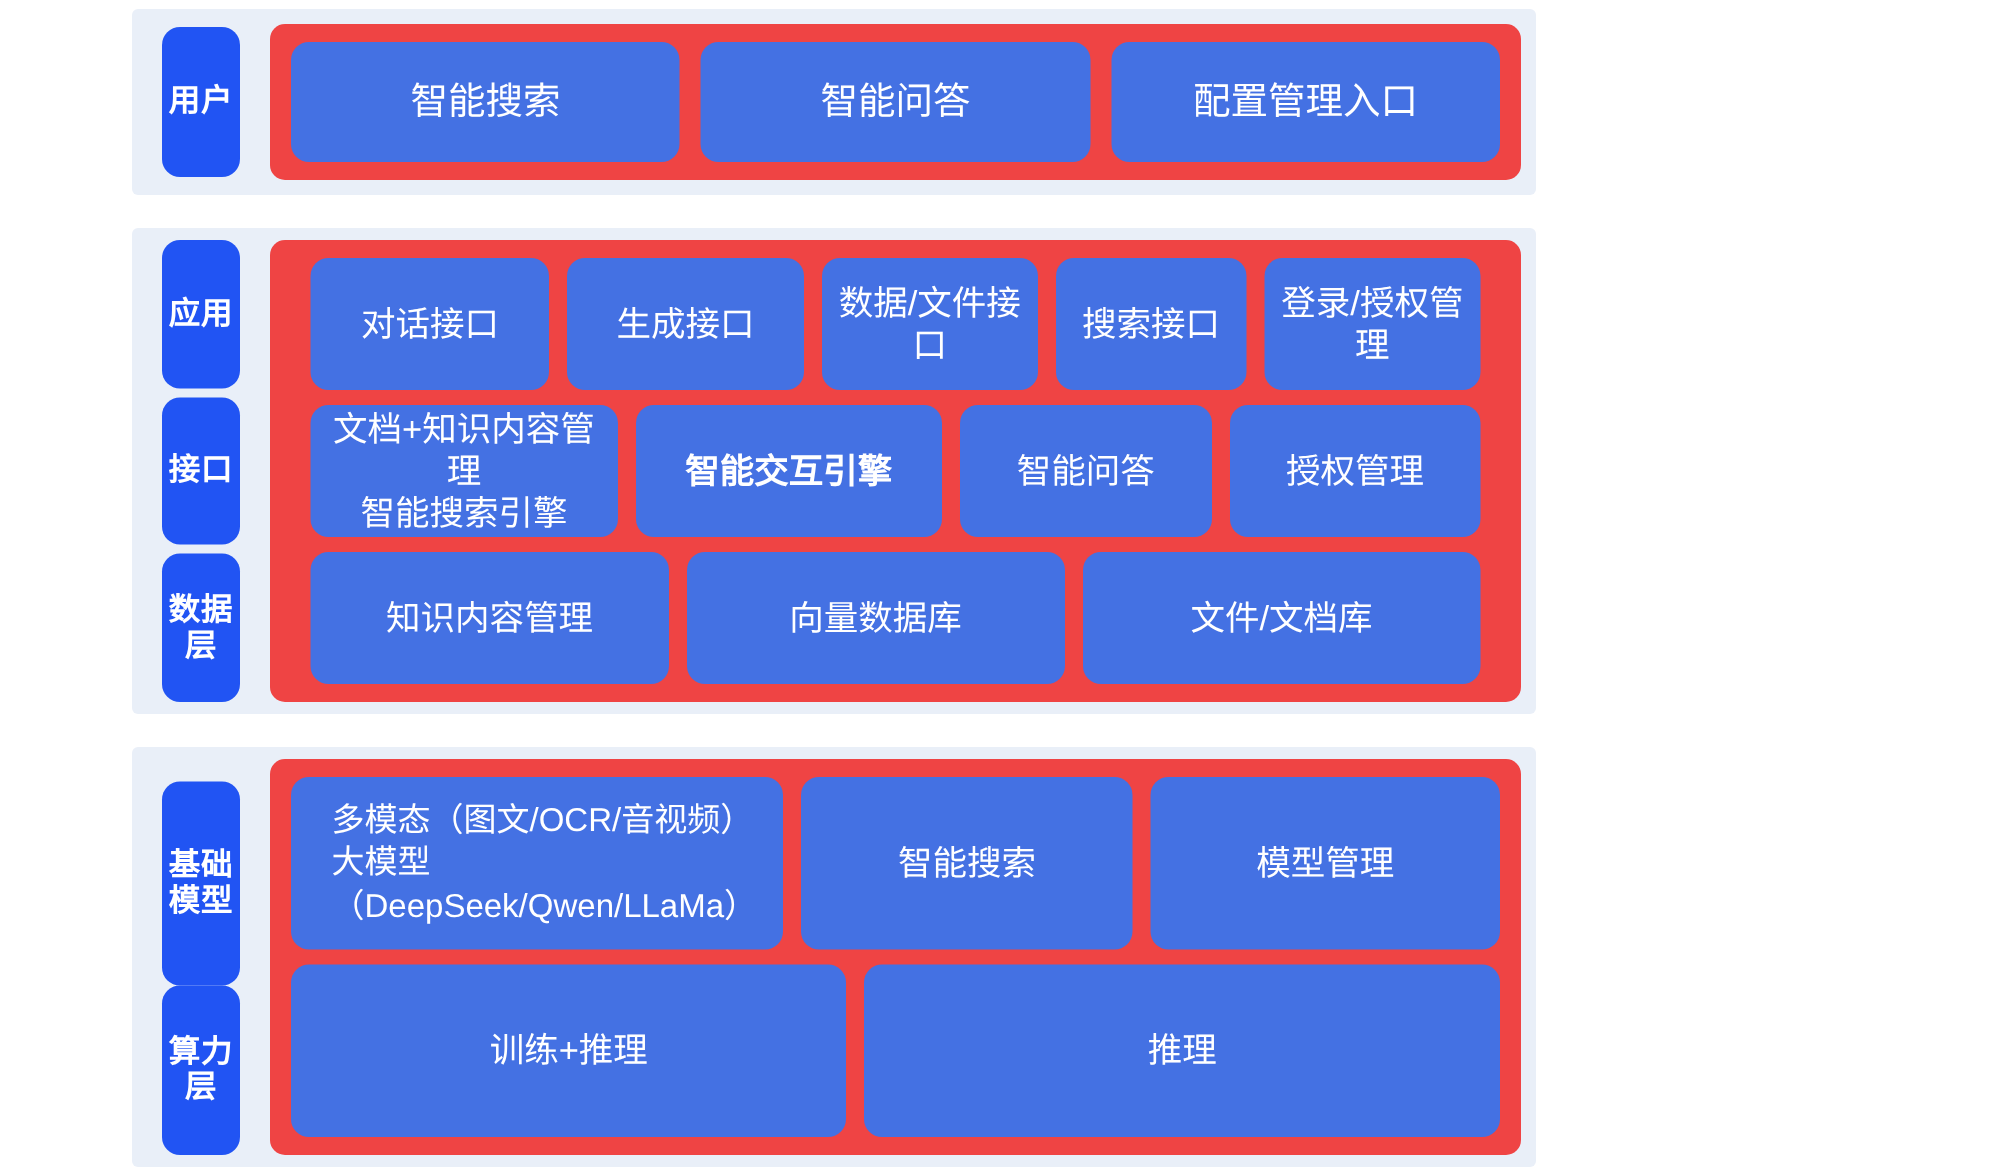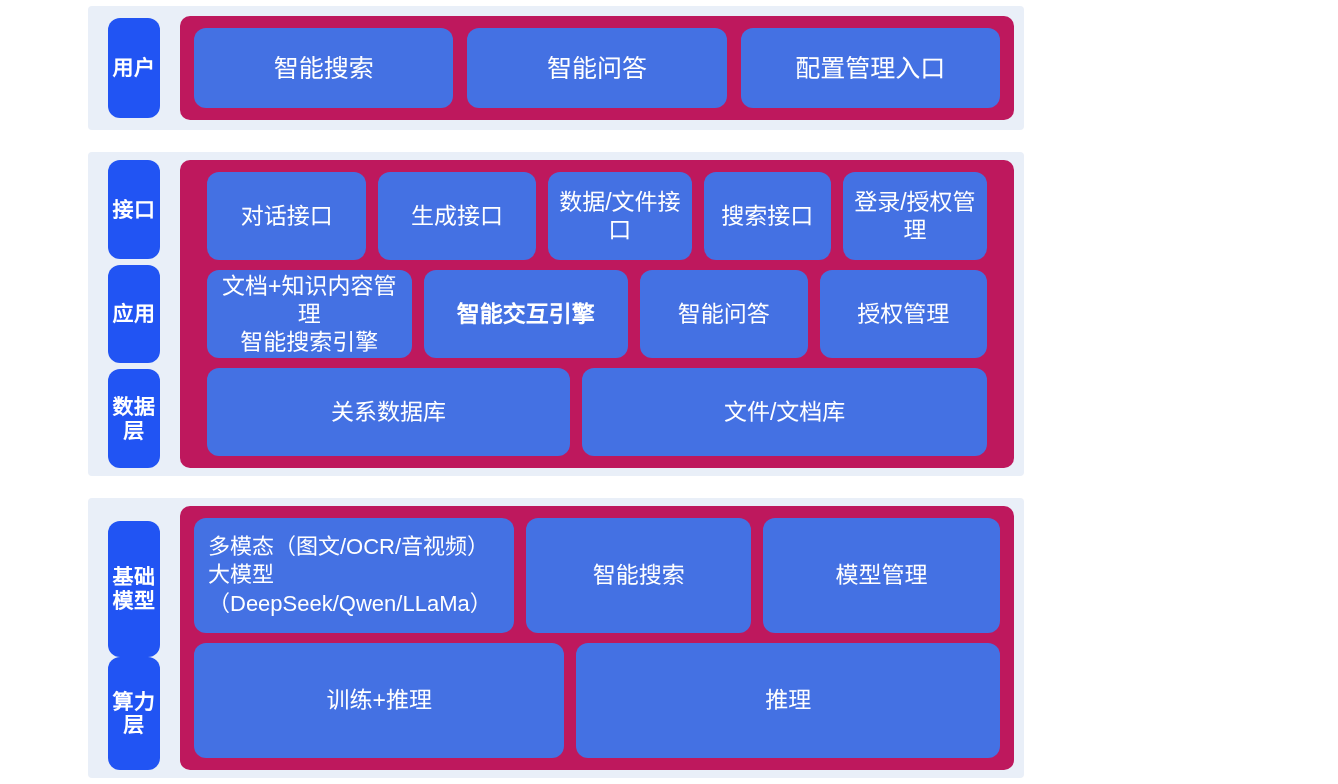--- a/index.html
+++ b/index.html
@@ -69,21 +69,21 @@
   }
   .panel-users  .tab { height: 100px; }
   .panel-middle .tab { flex: 1 1 0; }
   .panel-infra  .tab-col { gap: 0; margin-top: 15px; }
   .panel-infra  .tab.tab-tall  { flex: 1.22 1 0; }
   .panel-infra  .tab.tab-short { flex: 1 1 0; }
 
   
   .content {
     flex: 1 1 auto;
-    background: #be185d;
+    background: #ef4444;
     border-radius: 10px;
     margin: 8px 10px 8px 0;
     padding: 10px 14px;
     box-sizing: border-box;
     display: flex;
     flex-direction: column;
     justify-content: center;
     gap: 8px;
   }
 
@@ -127,21 +127,21 @@
   .card.w-znjh { flex: 1.22 1 0; font-weight: bold; }
   .card.w-tsck { flex: 0.98 1 0; }
   .card.w-sqgl { flex: 0.98 1 0; }
 
   .card.w-gxsjk { flex: 1 1 0; }
   .card.w-xlsjk { flex: 1.06 1 0; }
   .card.w-wjwdk { flex: 1.12 1 0; }
 
   
   .panel-infra .content { padding: 12px 14px; gap: 10px; }
-  .card.w-dmt  { flex: 1.23 1 0; font-size: 22px; line-height: 1.3; text-align: left; padding-left: 14px; }
+  .card.w-dmt  { flex: 1.23 1 0; font-size: 22px; line-height: 1.3; text-align: left; padding-left: 27px; }
   .card.w-mxxl { flex: 0.86 1 0; }
   .card.w-mxgl { flex: 0.91 1 0; }
   .card.w-xltl { flex: 1.00 1 0; }
   .card.w-tl   { flex: 1.15 1 0; }
 </style>
 </head>
 <body>
 
 <div id="arch">
 
@@ -153,22 +153,22 @@
       <div class="row">
         <div class="card">智能搜索</div>
         <div class="card">智能问答</div>
         <div class="card">配置管理入口</div>
       </div>
     </div>
   </section>
 
   <section class="panel panel-middle">
     <div class="tab-col">
+      <div class="tab">应用</div>
       <div class="tab">接口</div>
-      <div class="tab">应用</div>
       <div class="tab">数据层</div>
     </div>
     <div class="content">
 
       <div class="row">
         <div class="card w-dhjk">对话接口</div>
         <div class="card w-scjk">生成接口</div>
         <div class="card w-sjwj">数据/文件接口</div>
         <div class="card w-ssjk">搜索接口</div>
         <div class="card w-dlsq">登录/授权管理</div>
@@ -176,21 +176,22 @@
 
       <div class="row">
         <div class="card w-wdzs">文档+知识内容管理
 智能搜索引擎</div>
         <div class="card w-znjh">智能交互引擎</div>
         <div class="card w-tsck">智能问答</div>
         <div class="card w-sqgl">授权管理</div>
       </div>
 
       <div class="row">
-        <div class="card w-gxsjk">关系数据库</div>
+        <div class="card w-gxsjk">知识内容管理</div>
+        <div class="card w-xlsjk">向量数据库</div>
         <div class="card w-wjwdk">文件/文档库</div>
       </div>
 
     </div>
   </section>
 
   <section class="panel panel-infra">
     <div class="tab-col">
       <div class="tab tab-tall">基础模型</div>
       <div class="tab tab-short">算力层</div>

